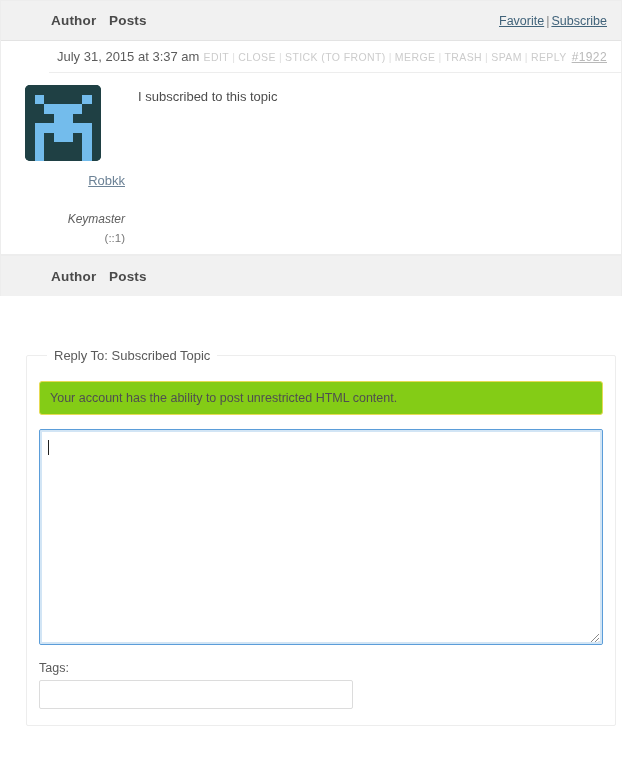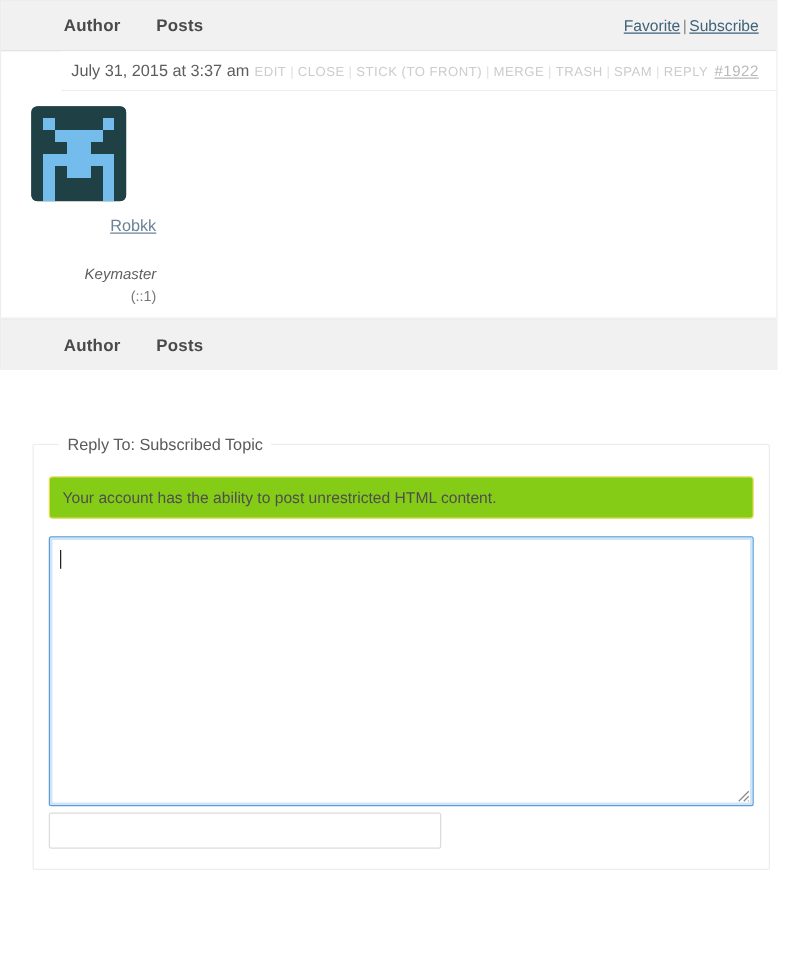--- a/index.html
+++ b/index.html
@@ -23,21 +23,21 @@
 
   .thead-row {
     background: #f1f1f1;
     height: 41px;
     border-top: 1px solid #ededed;
     border-bottom: 1px solid #e3e3e3;
     display: flex;
     align-items: center;
   }
   .th-author {
-    width: 124px;
+    width: 108px;
     padding-left: 50px;
     font-weight: bold;
     font-size: 13.5px;
     color: #4a4a4a;
     letter-spacing: .2px;
   }
   .th-posts {
     flex: 1;
     padding-left: 0px;
     font-weight: bold;
@@ -269,20 +269,21 @@
             <rect x="1" y="5" width="1" height="3"></rect>
             <rect x="6" y="5" width="1" height="3"></rect>
             <rect x="3" y="5" width="2" height="1"></rect>
           </g>
         </svg>
       </span>
       <a href="#" class="author-name">Robkk</a>
       <div class="author-role">Keymaster</div>
       <div class="author-ip">(::1)</div>
     </div>
+    <div class="content-cell">I subscribed to this topic</div>
   </div>
 
   <div class="thead-row" style="border-bottom:none;">
     <div class="th-author">Author</div>
     <div class="th-posts">Posts</div>
   </div>
 </div>
 
 <form class="reply-form">
   <fieldset class="reply-fieldset">
@@ -297,16 +298,17 @@
         <svg width="13" height="13" viewBox="0 0 13 13" aria-hidden="true">
           <g stroke="#8a8a8a" stroke-width="1">
             <line x1="12" y1="4" x2="4" y2="12"></line>
             <line x1="12" y1="8" x2="8" y2="12"></line>
             <line x1="12" y1="11.5" x2="11.5" y2="12"></line>
           </g>
         </svg>
       </span>
     </div>
 
+    <div class="tags-label">Tags:</div>
     <input class="tags-input" type="text" placeholder="" style="">
 
   </fieldset>
 </form>
 
 </body></html>

